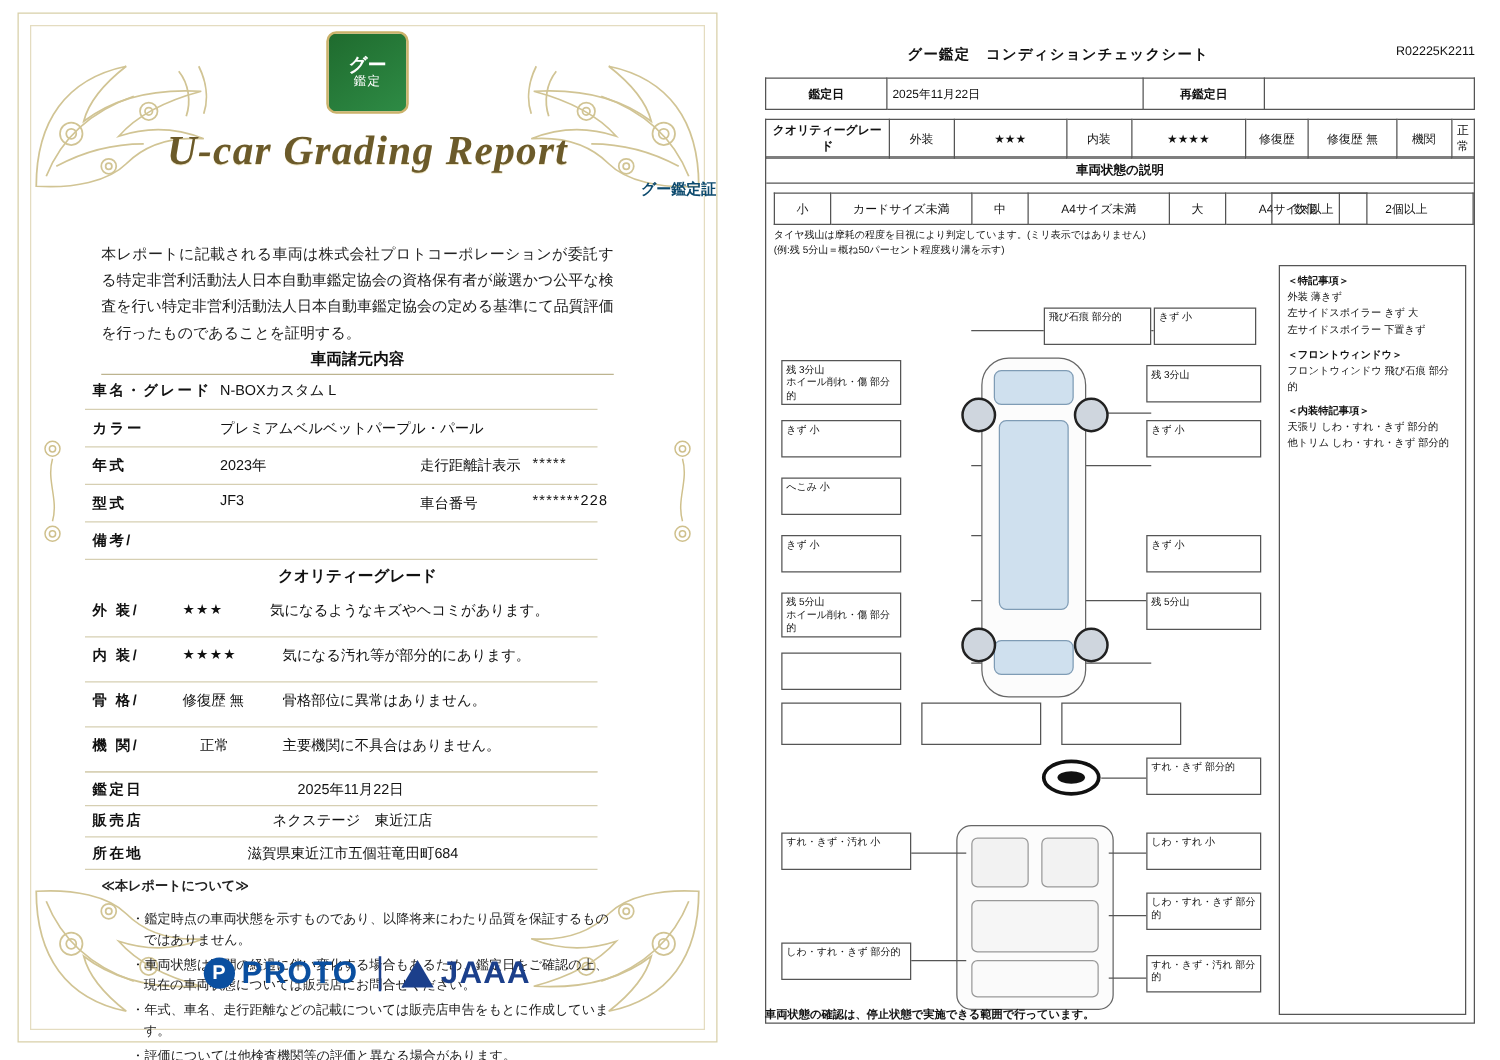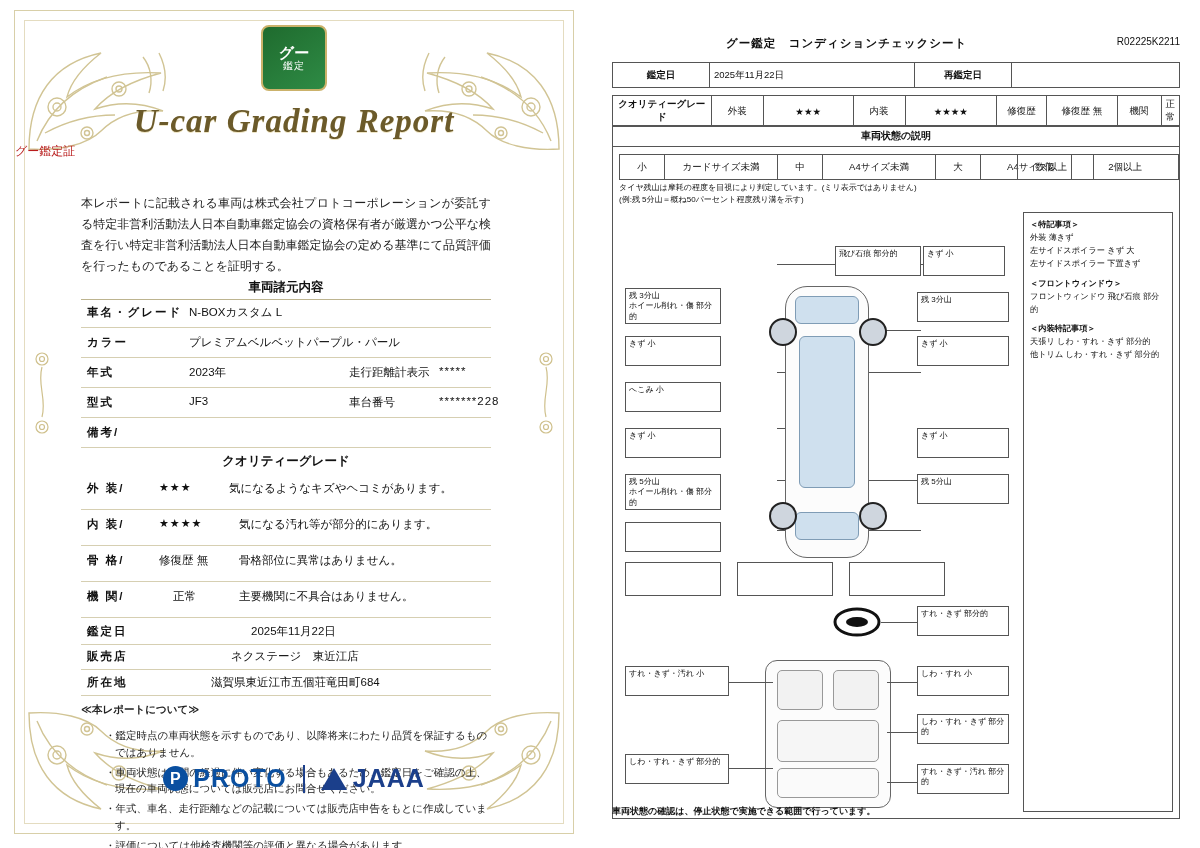--- a/index.html
+++ b/index.html
@@ -45,35 +45,35 @@
   .goo-badge .g2{font-size:10px;letter-spacing:1px;}
 
   .cert-title{
     position:absolute;top:92px;left:0;right:0;text-align:center;
     font-family:"Liberation Serif","DejaVu Serif",serif;
     font-size:33px;font-style:italic;font-weight:bold;
     color:#6b5a2a;letter-spacing:1px;
     text-shadow:0 1px 0 #efe6c6;
   }
   .cert-subtitle{
-    position:absolute;top:132px;left:0;right:0;text-align:left;
-    font-size:12px;color:#b91c1c;font-weight:normal;
+    position:absolute;top:132px;left:0;right:0;text-align:right;
+    font-size:12px;color:#0c4a6e;font-weight:bold;
   }
   .cert-desc{
     position:absolute;left:66px;top:182px;width:410px;
     font-size:12px;line-height:1.75;color:#222;text-align:justify;
   }
 
   .sec-head{
     position:absolute;left:66px;width:410px;text-align:center;
     font-size:12.5px;font-weight:bold;color:#111;
     border-bottom:1px solid #bdb48f;padding-bottom:3px;
   }
   .row{
-    position:absolute;left:66px;width:410px;
+    position:absolute;left:53px;width:410px;
     border-bottom:1px solid #d6cfb2;height:30px;
     font-size:11.5px;color:#111;text-align:center;
   }
   .row .lbl{position:absolute;left:6px;top:8px;font-weight:bold;letter-spacing:2px;}
   .row .val{position:absolute;left:108px;top:8px;}
   .row .val2{position:absolute;left:268px;top:8px;}
   .row .val3{position:absolute;left:358px;top:8px;letter-spacing:1px;}
   .stars{color:#111;font-size:11px;letter-spacing:1px;}
 
   .notes{

